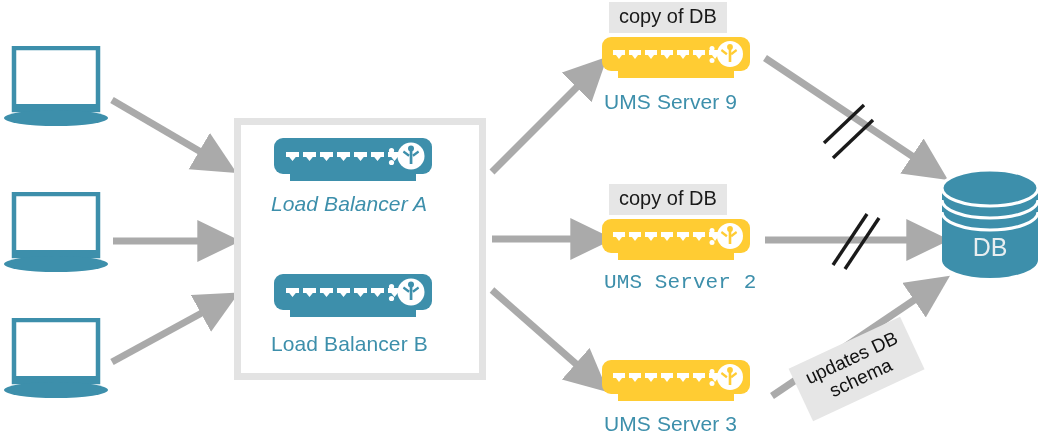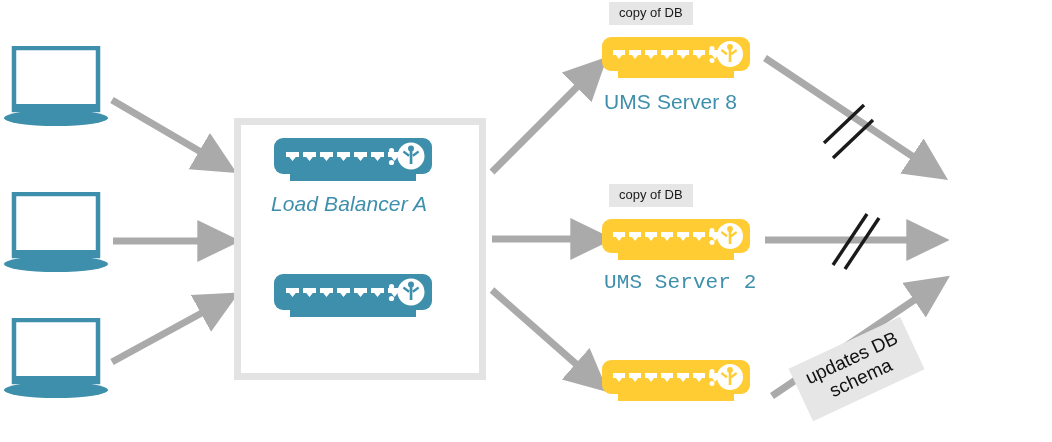--- a/index.html
+++ b/index.html
@@ -3,21 +3,21 @@
 <meta charset="utf-8">
 <style>
   html,body{margin:0;padding:0;background:#ffffff;}
   body{width:1052px;height:442px;overflow:hidden;
        font-family:"Liberation Sans","DejaVu Sans",sans-serif;}
   #stage{position:relative;width:1052px;height:442px;background:#fff;}
   #wires{position:absolute;left:0;top:0;width:1052px;height:442px;}
   .node{position:absolute;}
   .lbl{position:absolute;white-space:nowrap;}
   .teal-label{color:#3d8fab;font-size:21px;letter-spacing:0.1px;}
-  .gray-chip{background:#e6e6e6;color:#1a1a1a;font-size:13px;
+  .gray-chip{background:#e6e6e6;color:#1a1a1a;font-size:20px;
              padding:3px 10px 5px 10px;display:inline-block;}
   .rot-chip{background:#e6e6e6;color:#111;font-size:19px;line-height:1.15;
             padding:6px 12px 8px 12px;display:inline-block;text-align:center;
             transform:rotate(-25deg);transform-origin:center center;}
 </style>
 </head>
 <body>
 
 <div id="stage">
 
@@ -127,20 +127,21 @@
         <circle cx="139" cy="20" r="13.5"></circle>
       </g>
       <g fill="#3d8fab">
         <rect x="137.7" y="12" width="2.7" height="16"></rect>
         <path d="M132,14.5 l5.8,4.2 -1.4,2.1 -5.6,-4.4 z"></path>
         <path d="M146,14.5 l-5.8,4.2 1.4,2.1 5.6,-4.4 z"></path>
         <circle cx="139" cy="12.6" r="3"></circle>
       </g>
     </svg>
   </div>
+  <div class="lbl teal-label" style="left:271px;top:332px;">Load Balancer B</div>
 
   <div class="lbl" style="left:609px;top:2px;">
     <span class="gray-chip">copy of DB</span>
   </div>
   <div class="node" style="left:600px;top:35px;">
     <svg width="152" height="46" viewBox="0 0 152 46">
       <rect x="2" y="2" width="148" height="34" rx="9" fill="#ffcc33"></rect>
       <rect x="18" y="35" width="116" height="8" fill="#ffcc33"></rect>
       <g fill="#ffffff">
         <path d="M13,15 h12 v5 h-3 l-3,4 -3,-4 H13 z"></path>
@@ -155,21 +156,21 @@
         <circle cx="130" cy="19" r="13"></circle>
       </g>
       <g fill="#ffcc33">
         <rect x="128.7" y="11.5" width="2.6" height="15.5"></rect>
         <path d="M122,14 l5.6,4.2 -1.4,2 -5.4,-4.3 z"></path>
         <path d="M136,14 l-5.6,4.2 1.4,2 5.4,-4.3 z"></path>
         <circle cx="130" cy="12" r="2.9"></circle>
       </g>
     </svg>
   </div>
-  <div class="lbl teal-label" style="left:604px;top:90px;">UMS Server 8</div>
+  <div class="lbl teal-label" style="left:604px;top:90px;">UMS Server 9</div>
 
   <div class="lbl" style="left:609px;top:184px;">
     <span class="gray-chip">copy of DB</span>
   </div>
   <div class="node" style="left:600px;top:217px;">
     <svg width="152" height="46" viewBox="0 0 152 46">
       <rect x="2" y="2" width="148" height="34" rx="9" fill="#ffcc33"></rect>
       <rect x="18" y="35" width="116" height="8" fill="#ffcc33"></rect>
       <g fill="#ffffff">
         <path d="M13,15 h12 v5 h-3 l-3,4 -3,-4 H13 z"></path>
@@ -210,22 +211,32 @@
         <circle cx="130" cy="19" r="13"></circle>
       </g>
       <g fill="#ffcc33">
         <rect x="128.7" y="11.5" width="2.6" height="15.5"></rect>
         <path d="M122,14 l5.6,4.2 -1.4,2 -5.4,-4.3 z"></path>
         <path d="M136,14 l-5.6,4.2 1.4,2 5.4,-4.3 z"></path>
         <circle cx="130" cy="12" r="2.9"></circle>
       </g>
     </svg>
   </div>
+  <div class="lbl teal-label" style="left:604px;top:412px;">UMS Server 3</div>
 
   <div class="lbl" style="left:795px;top:340px;width:170px;">
     <span class="rot-chip">
       <span>updates DB</span><br>
       <span>schema</span>
     </span>
   </div>
 
+  <div class="node" style="left:938px;top:168px;">
+    <svg width="104" height="110" viewBox="0 0 104 110">
+      <path d="M4,20 a48,18 0 0 1 96,0 V92 a48,18 0 0 1 -96,0 z" fill="#3d8fab"></path>
+      <ellipse cx="52" cy="20" rx="48" ry="18" fill="#3d8fab" stroke="#ffffff" stroke-width="3"></ellipse>
+      <path d="M4,32 a48,18 0 0 0 96,0" fill="none" stroke="#ffffff" stroke-width="3"></path>
+      <path d="M4,44 a48,18 0 0 0 96,0" fill="none" stroke="#ffffff" stroke-width="3"></path>
+      <text x="52" y="88" text-anchor="middle" fill="#e8eef0" font-family="Liberation Sans, sans-serif" font-size="25">DB</text>
+    </svg>
+  </div>
 
 </div>
 
 </body></html>

